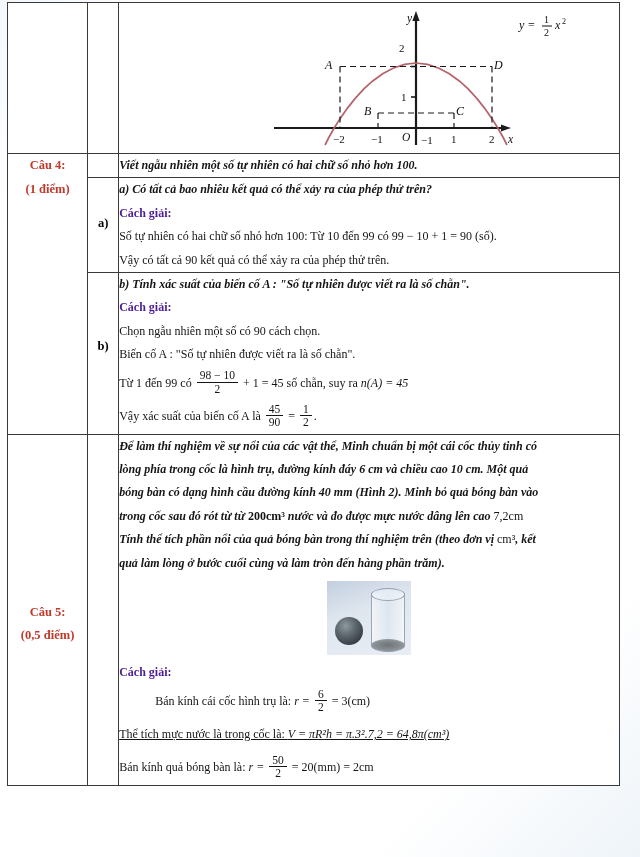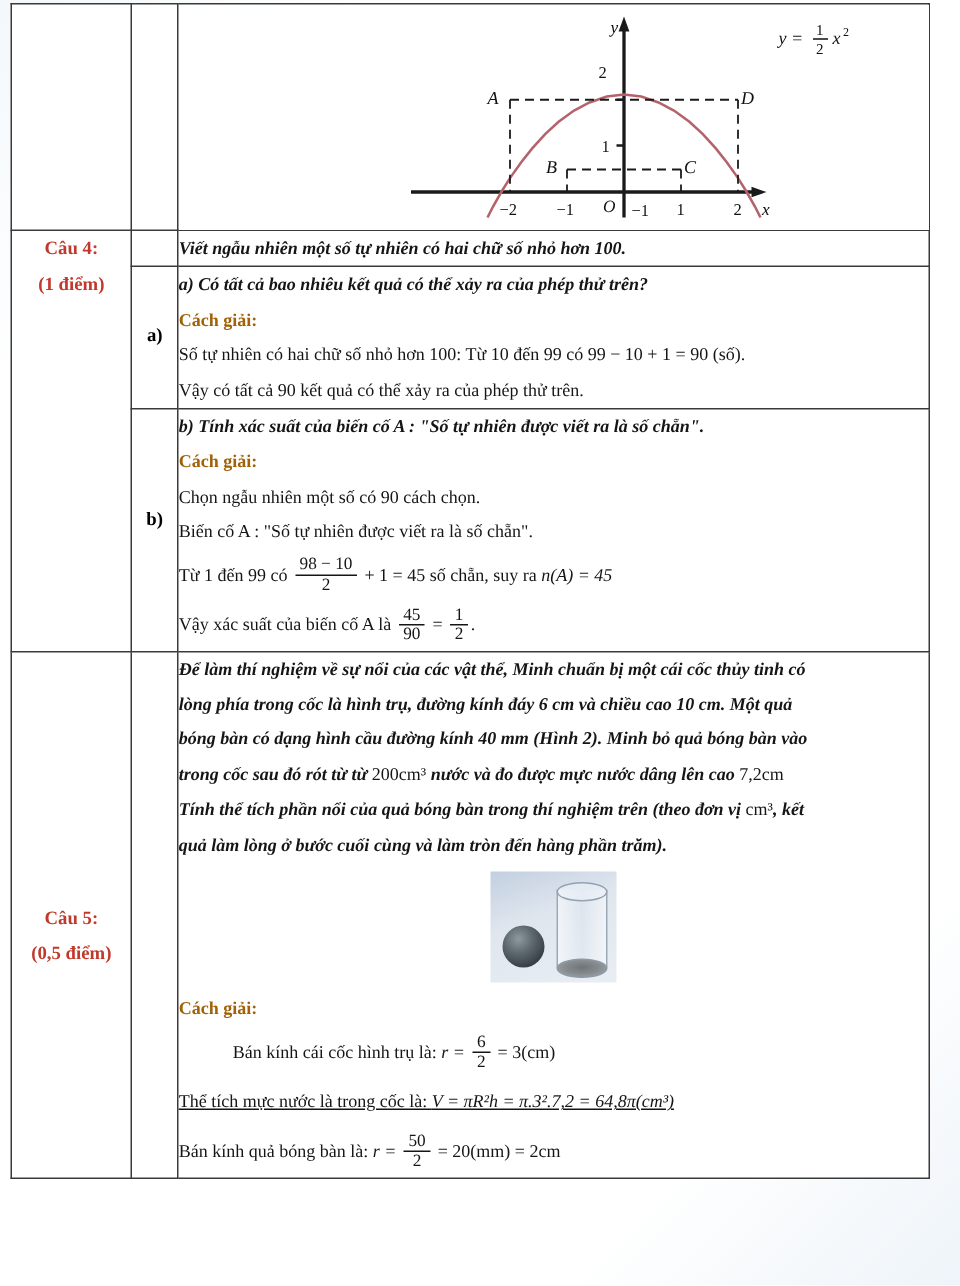--- a/index.html
+++ b/index.html
@@ -49,21 +49,21 @@
   }
   .body-cell{padding:3px 8px 4px 8px;}
 
   .ln{
     font-size:12px;
     line-height:1.95;
     color:#151515;
     white-space:nowrap;
   }
   .it{font-style:italic;font-weight:bold;}
-  .red{color:#a16207;font-weight:bold;}
+  .red{color:#4c1d95;font-weight:bold;}
   .mono-math{font-style:normal;}
   .mvar{font-style:italic;}
 
   
   .frac{
     display:inline-block;
     vertical-align:-0.52em;
     text-align:center;
     line-height:1.05;
     margin:0 2px;
@@ -220,21 +220,21 @@
     <tr>
       <td class="cau-label">
         <div style="padding-top:166px;">Câu 5:</div>
         <div>(0,5 điểm)</div>
       </td>
       <td>&nbsp;</td>
       <td class="body-cell">
         <div class="ln it">Để làm thí nghiệm về sự nổi của các vật thể, Minh chuẩn bị một cái cốc thủy tinh có</div>
         <div class="ln it">lòng phía trong cốc là hình trụ, đường kính đáy 6 cm và chiều cao 10 cm. Một quả</div>
         <div class="ln it">bóng bàn có dạng hình cầu đường kính 40 mm (Hình 2). Minh bỏ quả bóng bàn vào</div>
-        <div class="ln it"><span>trong cốc sau đó rót từ từ </span><span class="mono-math" style="font-style:normal;font-weight:normal;">200cm³</span><span> nước và đo được mực nước dâng lên cao </span><span class="mono-math" style="font-style:normal;font-weight:normal;text-align:center;">7,2cm</span></div>
+        <div class="ln it"><span>trong cốc sau đó rót từ từ </span><span class="mono-math" style="font-style:normal;font-weight:bold;">200cm³</span><span> nước và đo được mực nước dâng lên cao </span><span class="mono-math" style="font-style:normal;font-weight:normal;text-align:center;">7,2cm</span></div>
         <div class="ln it"><span>Tính thể tích phần nổi của quả bóng bàn trong thí nghiệm trên (theo đơn vị </span><span class="mono-math" style="font-style:normal;font-weight:normal;">cm³</span><span>, kết</span></div>
         <div class="ln it">quả làm lòng ở bước cuối cùng và làm tròn đến hàng phần trăm).</div>
 
         <div class="photo-wrap">
           <div class="sphere"></div>
           <div class="cyl">
             <div class="cyl-body"></div>
             <div class="cyl-bot"></div>
             <div class="cyl-top"></div>
           </div>

